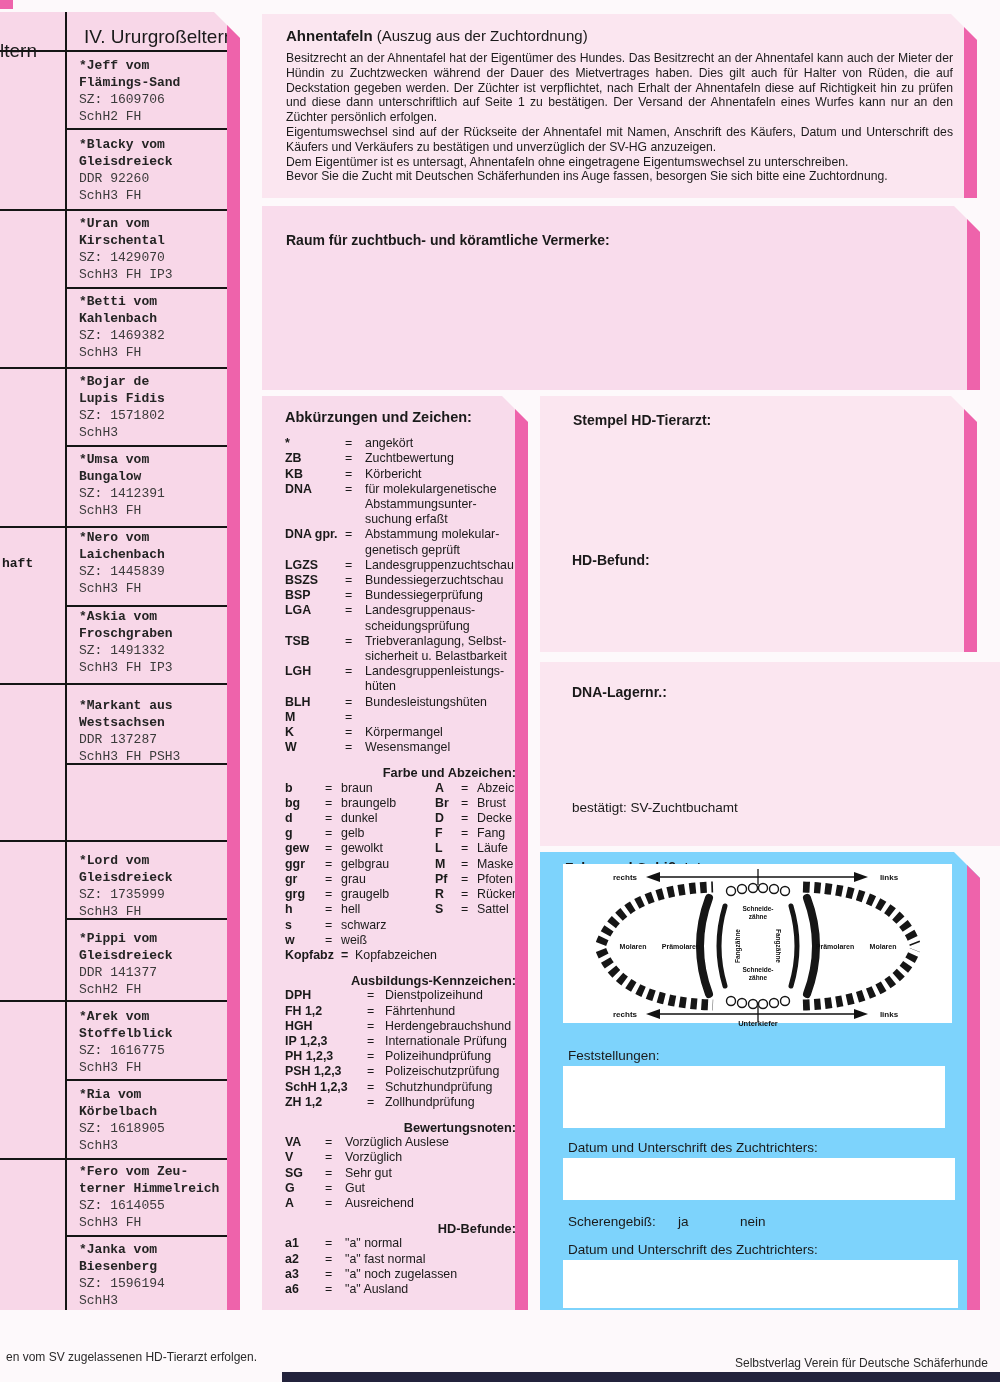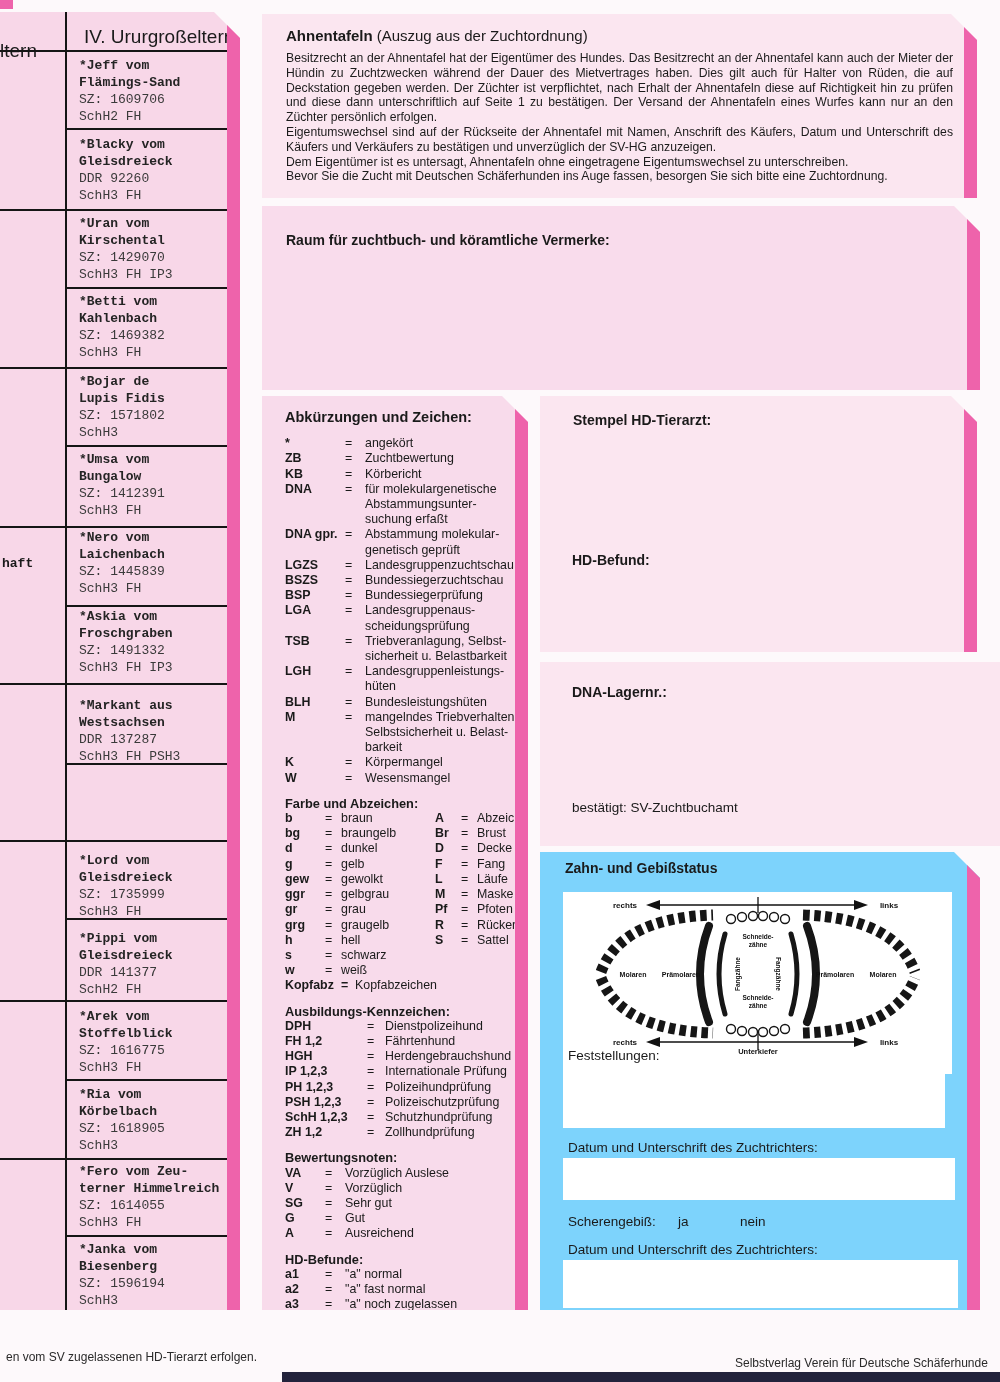--- a/index.html
+++ b/index.html
@@ -51,21 +51,21 @@
   .p1-inner p { margin:0; font-size:12.2px; line-height:14.8px; text-align:justify; color:#1c1c1c; }
 
   
   .p2 { left:262px; top:206px; width:718px; height:184px; background:#f9dcec; }
   .p2-title { position:absolute; left:24px; top:26px; font-weight:bold; font-size:14px; }
 
   
   .p3 { left:262px; top:396px; width:266px; height:914px; background:#f8dbeb; }
   .p3-inner { padding:14px 12px 0 23px; font-size:12.4px; line-height:15.2px; }
   .sec-title { font-weight:bold; font-size:14.5px; margin-bottom:11px; }
-  .sub-title { font-weight:bold; font-size:12.8px; }
+  .sub-title { font-weight:bold; font-size:12.8px;text-align:right; }
   .sub { margin-top:10px; }
   .abrow { display:grid; grid-template-columns:60px 20px 1fr; }
   .ab { font-weight:bold; }
   .df { white-space:pre-line; }
   .farbe-grid { display:grid; grid-template-columns:150px 1fr; }
   .frow  { display:grid; grid-template-columns:40px 16px 1fr; }
   .frow2 { display:grid; grid-template-columns:26px 16px 1fr; }
   .krow  { display:grid; grid-template-columns:56px 14px 1fr; }
   .trow  { display:grid; grid-template-columns:82px 18px 1fr; }
   .grow  { display:grid; grid-template-columns:40px 20px 1fr; }
@@ -289,23 +289,20 @@
 hüten</span>
       </div>
     <div class="abrow">
         <span class="ab">BLH</span>
         <span>=</span>
         <span class="df">Bundesleistungshüten</span>
       </div>
     <div class="abrow">
         <span class="ab">M</span>
         <span>=</span>
-        <span class="df">mangelndes Triebverhalten
-Selbstsicherheit u. Belast-
-barkeit</span>
       </div>
     <div class="abrow">
         <span class="ab">K</span>
         <span>=</span>
         <span class="df">Körpermangel</span>
       </div>
     <div class="abrow">
         <span class="ab">W</span>
         <span>=</span>
         <span class="df">Wesensmangel</span>
@@ -531,21 +528,21 @@
 </div>
 
 <div class="panel p5">
   <div class="blbl" style="left:32px; top:22px">DNA-Lagernr.:</div>
   <div class="nlbl" style="left:32px; top:138px">bestätigt: SV-Zuchtbuchamt</div>
 </div>
 
 <div class="panel p6">
   <div class="blbl" style="left:25px; top:8px">Zahn- und Gebißstatus</div>
 
-  <div class="wbox" style="left:23px; top:40px; width:389px; height:182px">
+  <div class="wbox" style="left:23px; top:12px; width:389px; height:159px">
     <svg width="389" height="163" viewBox="0 0 389 163">
 
       <text x="62" y="16" font-size="8" font-weight="bold" text-anchor="middle">rechts</text>
       <line x1="95" y1="13" x2="292" y2="13" stroke="#111" stroke-width="1.5"></line>
       <polygon points="83,13 97,8 97,18" fill="#111"></polygon>
       <polygon points="305,13 291,8 291,18" fill="#111"></polygon>
       <line x1="195" y1="5" x2="195" y2="21" stroke="#111" stroke-width="1.3"></line>
       <text x="326" y="16" font-size="8" font-weight="bold" text-anchor="middle">links</text>
 
       <path d="M 38 80 Q 58 26 150 23" fill="none" stroke="#161616" stroke-width="11" stroke-dasharray="6.5 4.5"></path>

